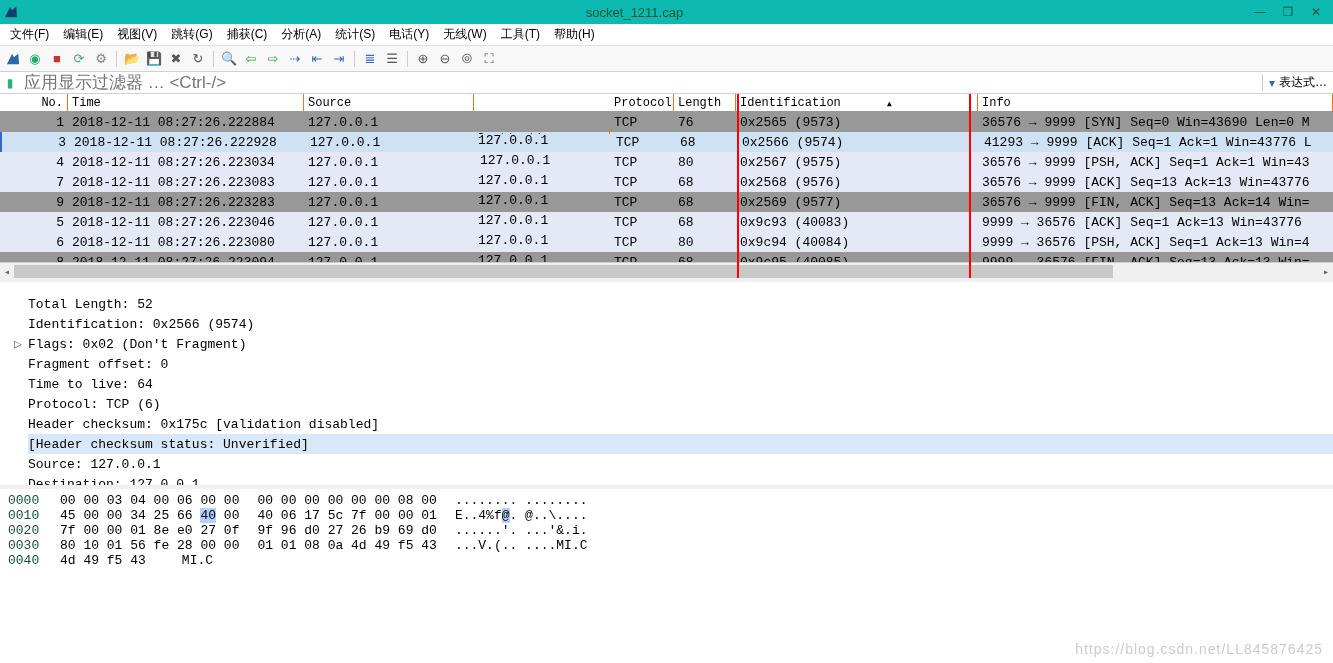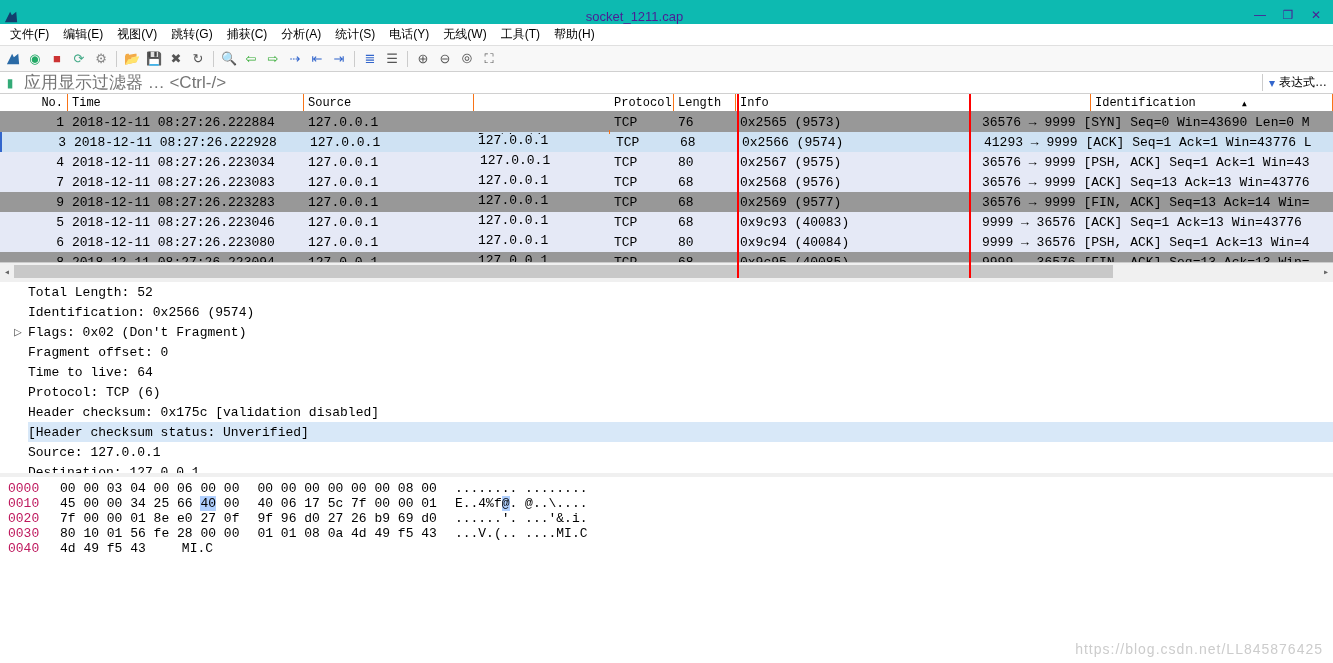--- a/index.html
+++ b/index.html
@@ -1,18 +1,18 @@
 <!DOCTYPE html>
 <html><head>
 <meta charset="utf-8">
 <style>
 * { margin:0; padding:0; box-sizing:border-box; }
 body { font-family:"Microsoft YaHei",Tahoma,sans-serif; font-size:12px; background:#fff; overflow:hidden; width:1333px; height:663px; position:relative; color:#000; }
 .mono { font-family:"Courier New",Consolas,monospace; }
-.titlebar { background:#0dbab1; height:24px; display:flex; align-items:flex-end; color:#4c1d95; }
+.titlebar { background:#0dbab1; height:24px; display:flex; align-items:center; color:#14532d; }
 .titlebar .icon { width:22px; display:flex; align-items:center; justify-content:center; }
 .titlebar .title { flex:1; text-align:center; font-size:13px; }
 .titlebar .btns { display:flex; gap:2px; padding-right:4px; }
 .titlebar .btn { width:26px; height:18px; display:flex; align-items:center; justify-content:center; cursor:default; font-size:12px; }
 .menubar { background:#fff; border-bottom:1px solid #e0e0e0; height:22px; display:flex; align-items:center; padding:0 4px; gap:2px; font-size:12px; }
 .menubar span { padding:2px 6px; }
 .toolbar { height:26px; display:flex; align-items:center; padding:2px 4px; gap:4px; border-bottom:1px solid #d0d0d0; background:#f8f8f8; }
 .tb-btn { width:18px; height:18px; display:flex; align-items:center; justify-content:center; font-size:13px; color:#555; }
 .tb-sep { width:1px; height:16px; background:#ccc; margin:0 2px; }
 .filterbar { height:22px; display:flex; align-items:center; border-bottom:1px solid #d0d0d0; }
@@ -26,27 +26,27 @@
 .prow { display:flex; height:20px; align-items:center; font-size:13px; }
 .prow .col { padding:0 4px; white-space:nowrap; overflow:hidden; }
 .c-no{width:68px;text-align:right;} .c-time{width:236px;} .c-src{width:170px;} .c-dst{width:136px;margin-top:36px;} .c-proto{width:64px;} .c-len{width:62px;text-align:left;} .c-id{width:242px;} .c-info{flex:1;}
 .r-dark { background:#989898; color:#000; }
 .r-sel { background:#cfe2f3; color:#000; }
 .r-pale { background:#e5e9f6; color:#000; }
 .hscroll { height:18px; background:#f0f0f0; border-top:1px solid #ccc; position:relative; }
 .hscroll .thumb { position:absolute; left:14px; right:220px; top:2px; bottom:2px; background:#c8c8c8; }
 .hscroll .arr { position:absolute; top:0; width:14px; height:18px; display:flex; align-items:center; justify-content:center; font-size:10px; color:#666; }
 .redbox { position:absolute; border:2px solid red; pointer-events:none; }
-.details { height:195px; overflow:hidden; border-bottom:4px solid #f0f0f0; padding-left:28px; font-size:13px; }
+.details { height:195px; overflow:hidden; border-bottom:4px solid #f0f0f0; padding-left:28px; font-size:13px;margin-top:12px; }
 .details .line { height:20px; display:flex; align-items:center; white-space:pre; }
 .details .sel { background:#d8e8f8; }
 .details .exp { margin-left:-14px; width:14px; display:inline-block; color:#666; }
 .hexpane { padding:4px 8px; font-size:13px; }
 .hexpane .hrow { display:flex; gap:18px; height:15px; align-items:center; }
-.hexpane .off { color:#be185d; width:34px; }
+.hexpane .off { color:#14532d; width:34px; }
 .hexpane .bytes { white-space:pre; }
 .hexpane .ascii { white-space:pre; }
 .hilite { background:#b0d0ff; }
 .watermark { position:absolute; right:10px; bottom:6px; color:#ccc; font-size:14px; letter-spacing:1px; }
 .fin-svg { width:14px; height:14px; }
 </style>
 </head>
 <body>
 
 <div class="titlebar">
@@ -119,22 +119,22 @@
 </div>
 
 <div class="packets mono">
   <div class="phead">
     <div class="col c-no">No.</div>
     <div class="col c-time">Time</div>
     <div class="col c-src">Source</div>
     <div class="col c-dst">Destination</div>
     <div class="col c-proto">Protocol</div>
     <div class="col c-len">Length</div>
+    <div class="col c-id"><span>Identification</span><span style="float:right;margin-right:80px">▴</span></div>
     <div class="col c-info">Info</div>
-    <div class="col c-id"><span>Identification</span><span style="float:right;margin-right:80px">▴</span></div>
   </div>
   <div class="pbody" id="pbody">
       <div class="prow r-dark">
         <div class="col c-no">1</div>
         <div class="col c-time">2018-12-11 08:27:26.222884</div>
         <div class="col c-src">127.0.0.1</div>
         <div class="col c-dst">127.0.0.1</div>
         <div class="col c-proto">TCP</div>
         <div class="col c-len">76</div>
         <div class="col c-id">0x2565 (9573)</div>

